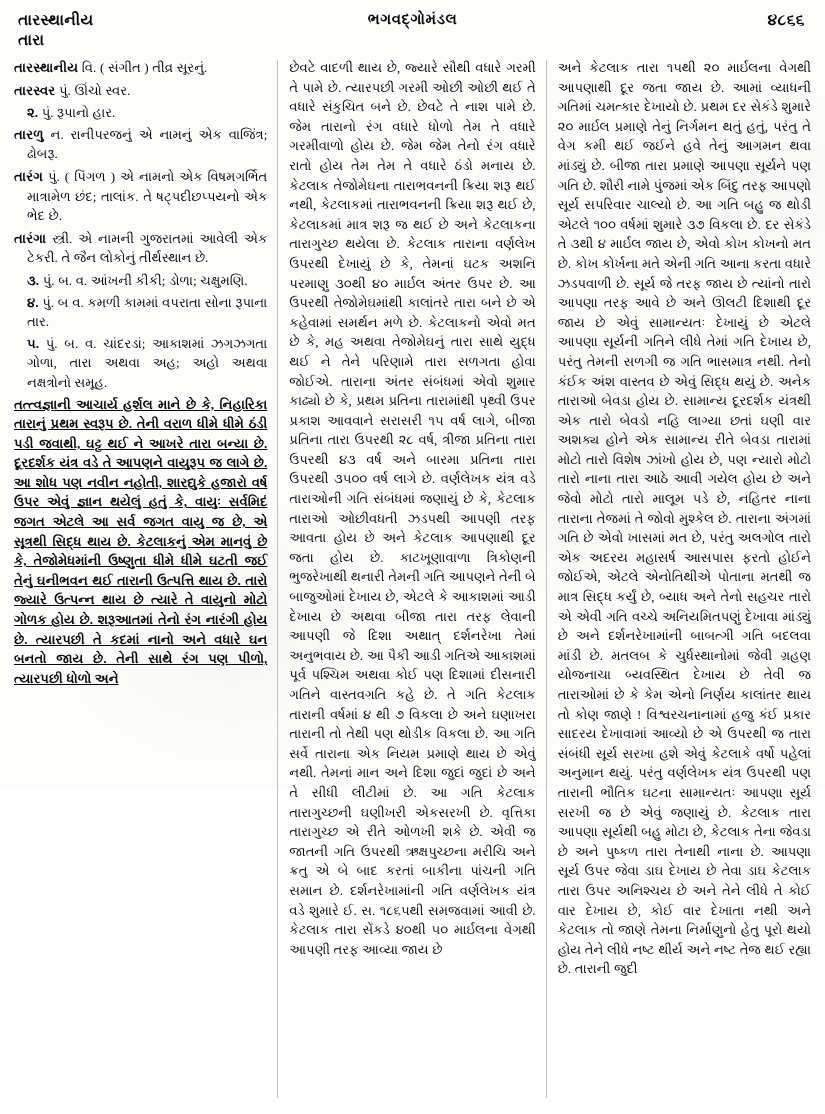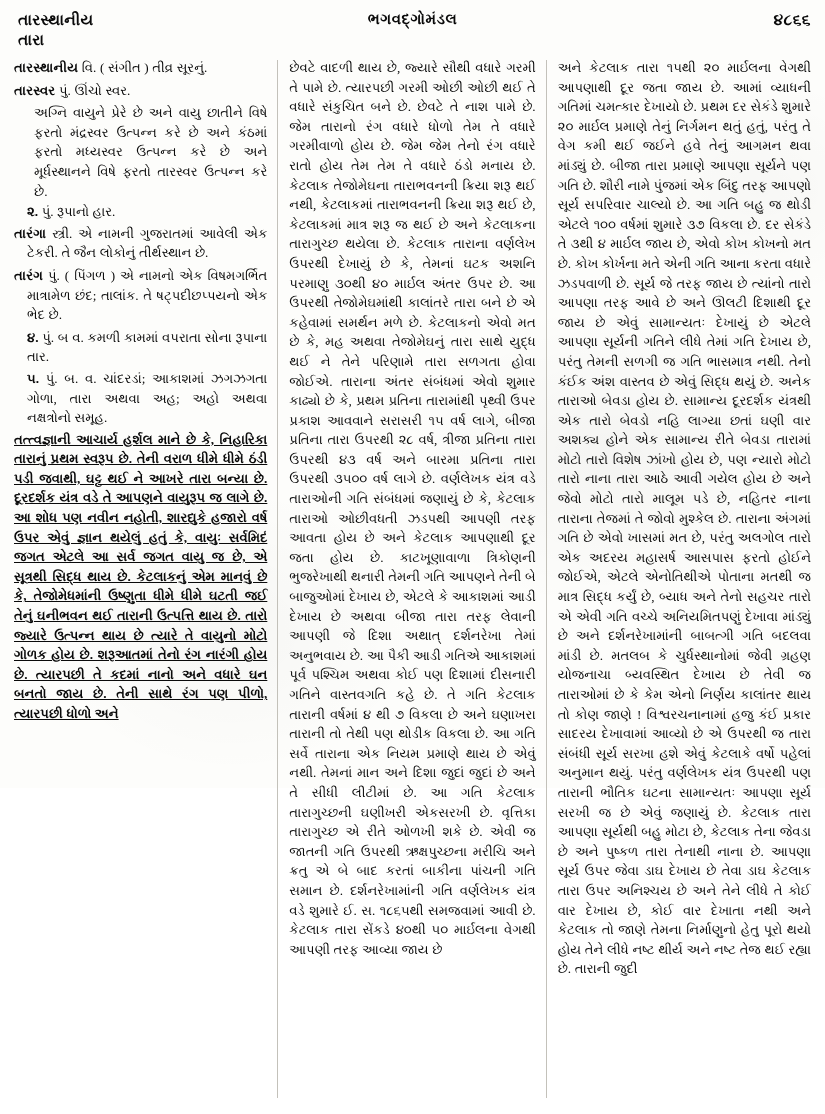--- a/index.html
+++ b/index.html
@@ -53,21 +53,21 @@
     left: 0;
     right: 0;
     top: 1px;
     text-align: center;
     font-weight: bold;
     font-size: 15px;
     letter-spacing: 0.5px;
   }
   .rh-right {
     position: absolute;
-    right: 0;
+    right: 6px;
     top: 1px;
     font-weight: bold;
     font-size: 15.5px;
     letter-spacing: 0.5px;
   }
 
   
   .columns {
     position: absolute;
     top: 58px;
@@ -164,38 +164,43 @@
     <div class="col col-1">
 
       <p class="entry">
         <span class="hw">તારસ્થાનીય</span><span> વિ. ( સંગીત ) તીવ્ર સૂરનું.</span>
       </p>
 
       <p class="entry">
         <span class="hw">તારસ્વર</span><span> પું. ઊંચો સ્વર.</span>
       </p>
 
-      <p class="quote">અગ્નિ વાયુને પ્રેરે છે અને વાયુ છાતીને વિષે ફરતો મંદ્રસ્વર ઉત્પન્ન કરે છે અને કંઠમાં ફરતો મધ્યસ્વર ઉત્પન્ન કરે છે અને મૂર્ધસ્થાનને વિષે ફરતો તારસ્વર ઉત્પન્ન કરે છે.</p>
 
 
       <p class="entry sub">
         <span class="sense-no">૨.</span><span> પું. રૂપાનો હાર.</span>
       </p>
 
+      <p class="entry">
+        <span class="hw">તારળુ</span><span> ન. રાનીપરજનું એ નામનું એક વાજિંત્ર; ઢોબરૂ.</span>
+      </p>
+
+      <p class="entry">
+        <span class="hw">તારંગ</span><span> પું. ( પિંગળ ) એ નામનો એક વિષમગર્ભિત માત્રામેળ છંદ; તાલાંક. તે ષટ્પદીછપ્પયનો એક ભેદ છે.</span>
+      </p>
 
       <p class="entry">
         <span class="hw">તારંગા</span><span> સ્ત્રી. એ નામની ગુજરાતમાં આવેલી એક ટેકરી. તે જૈન લોકોનું તીર્થસ્થાન છે.</span>
       </p>
 
-      <p class="entry">
-        <span class="hw">તારંગ</span><span> પું. ( પિંગળ ) એ નામનો એક વિષમગર્ભિત માત્રામેળ છંદ; તાલાંક. તે ષટ્પદીછપ્પયનો એક ભેદ છે.</span>
-      </p>
-
-
-
+
+
+      <p class="entry sub">
+        <span class="sense-no">૩.</span><span> પું. બ. વ. આંખની કીકી; ડોળા; ચક્ષુમણિ.</span>
+      </p>
 
       <p class="entry sub">
         <span class="sense-no">૪.</span><span> પું. બ વ. કમળી કામમાં વપરાતા સોના રૂપાના તાર.</span>
       </p>
 
       <p class="entry sub">
         <span class="sense-no">૫.</span><span> પું. બ. વ. ચાંદરડાં; આકાશમાં ઝગઝગતા ગોળા, તારા અથવા અહ; અહો અથવા નક્ષત્રોનો સમૂહ.</span>
       </p>
 
       <p class="flow bold">તત્ત્વજ્ઞાની આચાર્ય હર્શલ માને છે કે, નિહારિકા તારાનું પ્રથમ સ્વરૂપ છે. તેની વરાળ ધીમે ધીમે ઠંડી પડી જવાથી, ઘટ્ટ થઈ ને આખરે તારા બન્યા છે. દૂરદર્શક યંત્ર વડે તે આપણને વાયુરૂપ જ લાગે છે. આ શોધ પણ નવીન નહોતી, શારદ્યુકે હજારો વર્ષ ઉપર એવું જ્ઞાન થયેલું હતું કે, વાયુઃ સર્વમિદં જગત એટલે આ સર્વ જગત વાયુ જ છે, એ સૂત્રથી સિદ્ધ થાય છે. કેટલાકનું એમ માનવું છે કે, તેજોમેધમાંની ઉષ્ણુતા ધીમે ધીમે ઘટતી જઈ તેનું ઘનીભવન થઈ તારાની ઉત્પત્તિ થાય છે. તારો જ્યારે ઉત્પન્ન થાય છે ત્યારે તે વાયુનો મોટો ગોળક હોય છે. શરૂઆતમાં તેનો રંગ નારંગી હોય છે. ત્યારપછી તે કદમાં નાનો અને વધારે ઘન બનતો જાય છે. તેની સાથે રંગ પણ પીળો, ત્યારપછી ધોળો અને</p>

